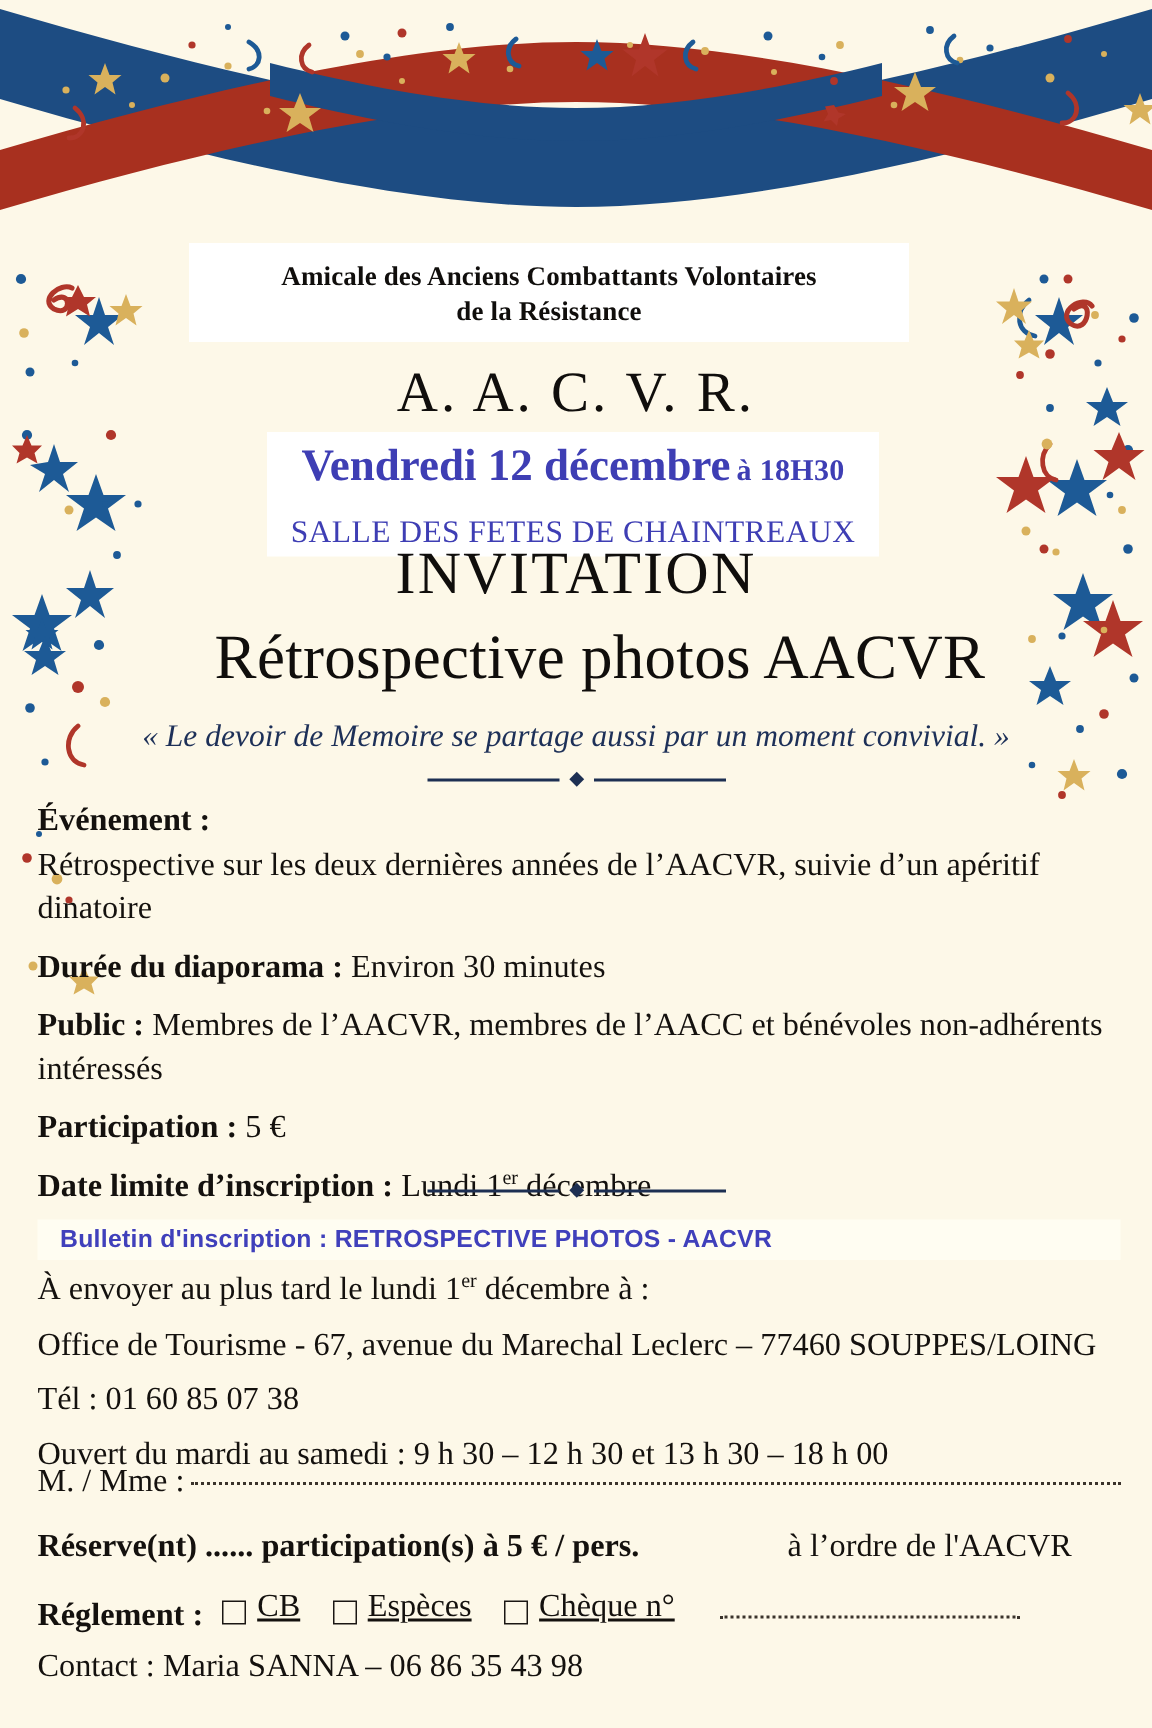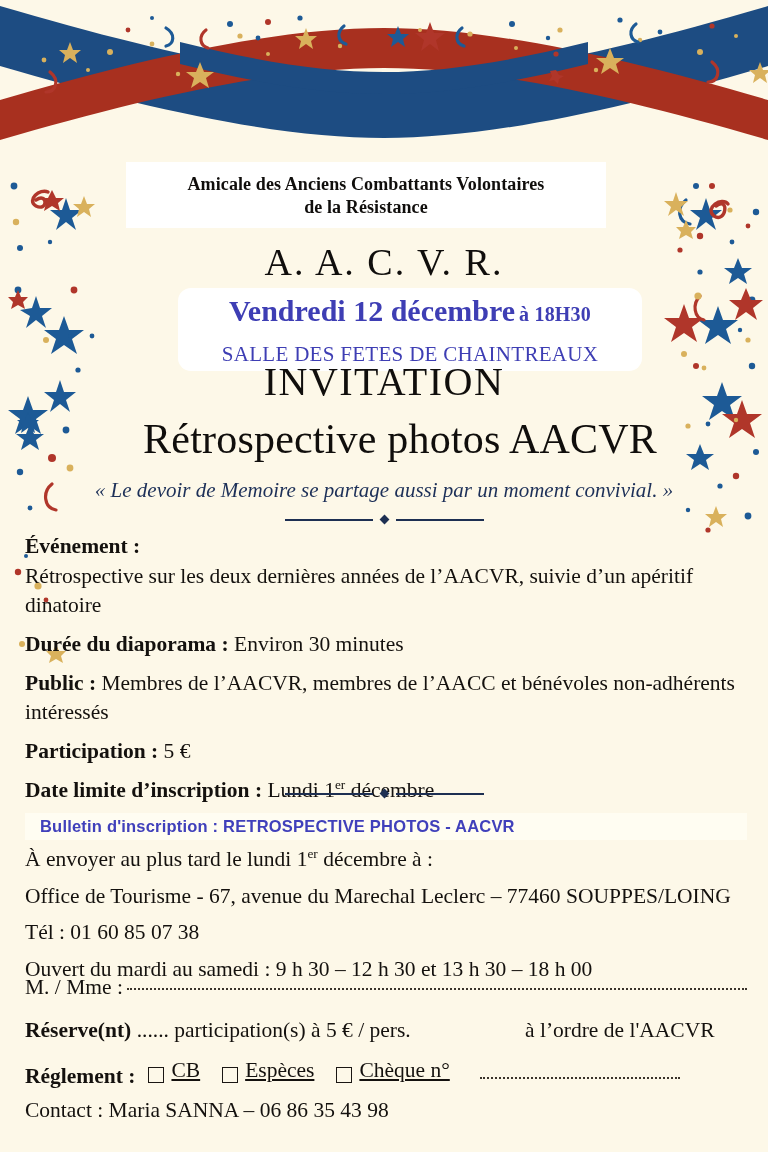--- a/index.html
+++ b/index.html
@@ -80,26 +80,25 @@
     font-family: "Liberation Serif", serif;
     font-size: 38px;
     letter-spacing: 2px;
     color: #100e0c;
   }
 
   .date-band {
     position: absolute;
     top: 288px;
     left: 178px;
-    width: 464px;
+    width: 408px;
     background: #ffffff;
     text-align: center;
     padding: 6px 2px 4px 2px;
     box-sizing: border-box;
-    border-radius: 13px;
   }
   .date-line {
     font-family: "Liberation Serif", serif;
     font-weight: bold;
     color: #3e3eb4;
     white-space: nowrap;
   }
   .date-main { font-size: 30px; letter-spacing: 0px; }
   .date-time { font-size: 20px; letter-spacing: 0.2px; }
   .venue {
@@ -216,21 +215,21 @@
   #row-name { top: 975px; display: flex; align-items: baseline; text-align: center; }
   #row-name .lbl { white-space: nowrap; }
   #row-name .dots {
     flex: 1;
     border-bottom: 2.5px dotted #3a332b;
     margin-left: 4px;
     transform: translateY(-4px);
   }
 
   #row-reserve { top: 1018px; }
-  #row-reserve .rleft { display: inline; }
+  #row-reserve .rleft { display: inline; font-weight: bold; }
   #row-reserve .rright {
     position: absolute;
     left: 500px;
     top: 0;
     white-space: nowrap;
   }
 
   #row-payment { top: 1058px; display: flex; align-items: baseline; }
   #row-payment .plabel { font-weight: bold; margin-right: 13px; white-space: nowrap; }
   #row-payment .opt { display: inline-flex; align-items: flex-end; margin-right: 22px; white-space: nowrap; text-decoration: underline; }

